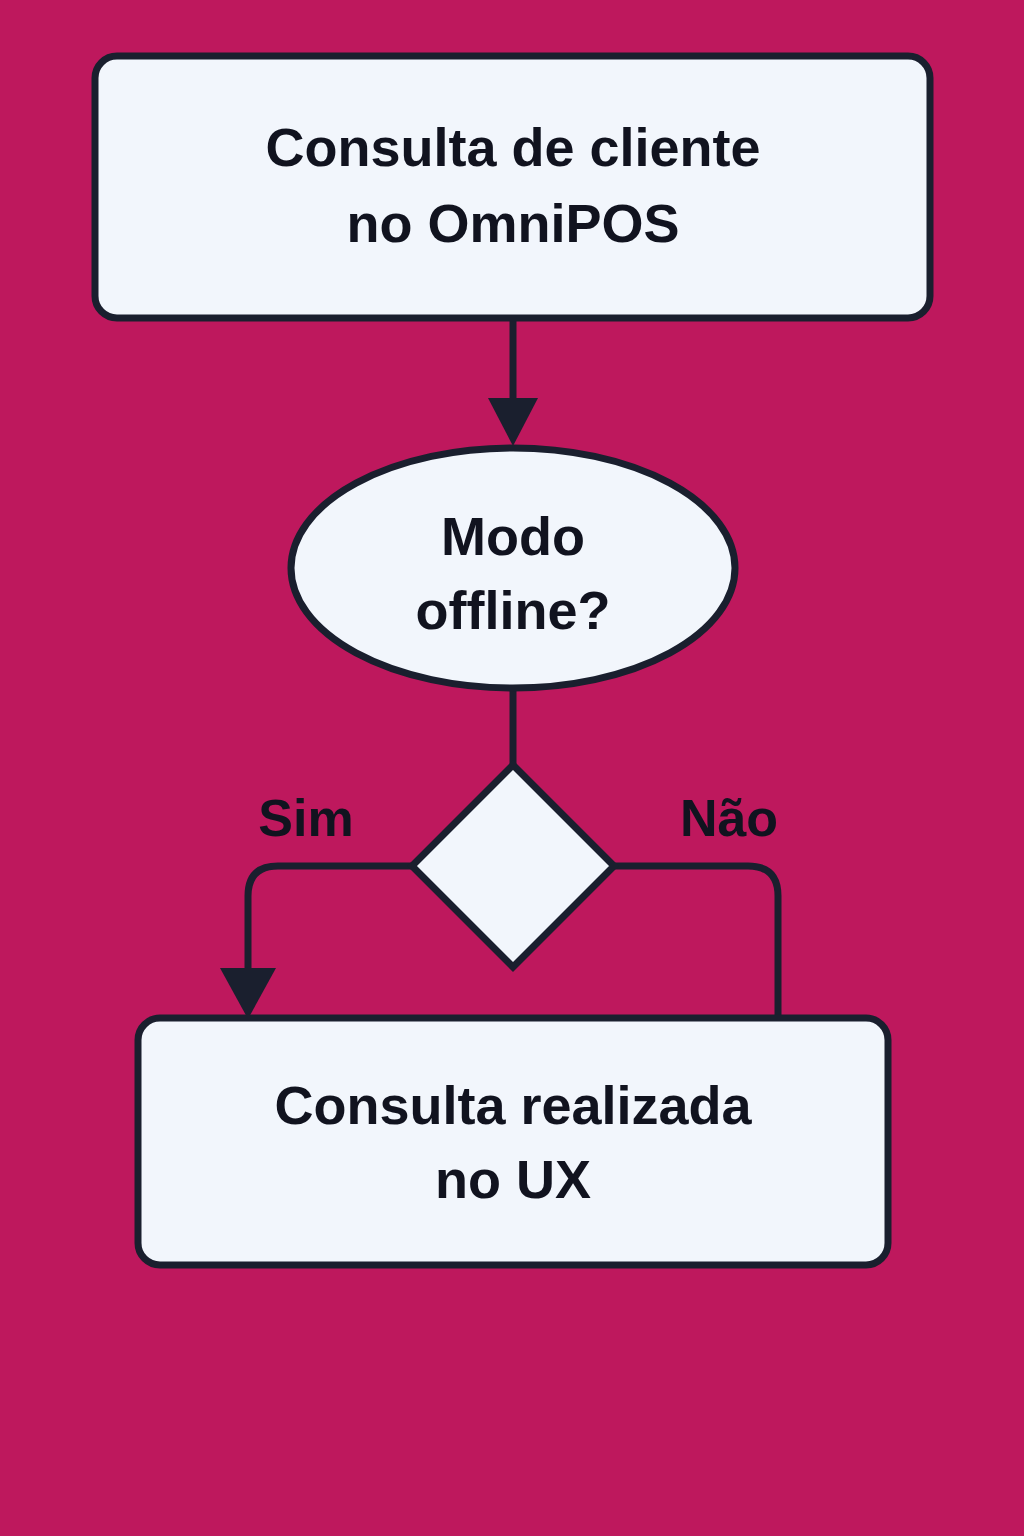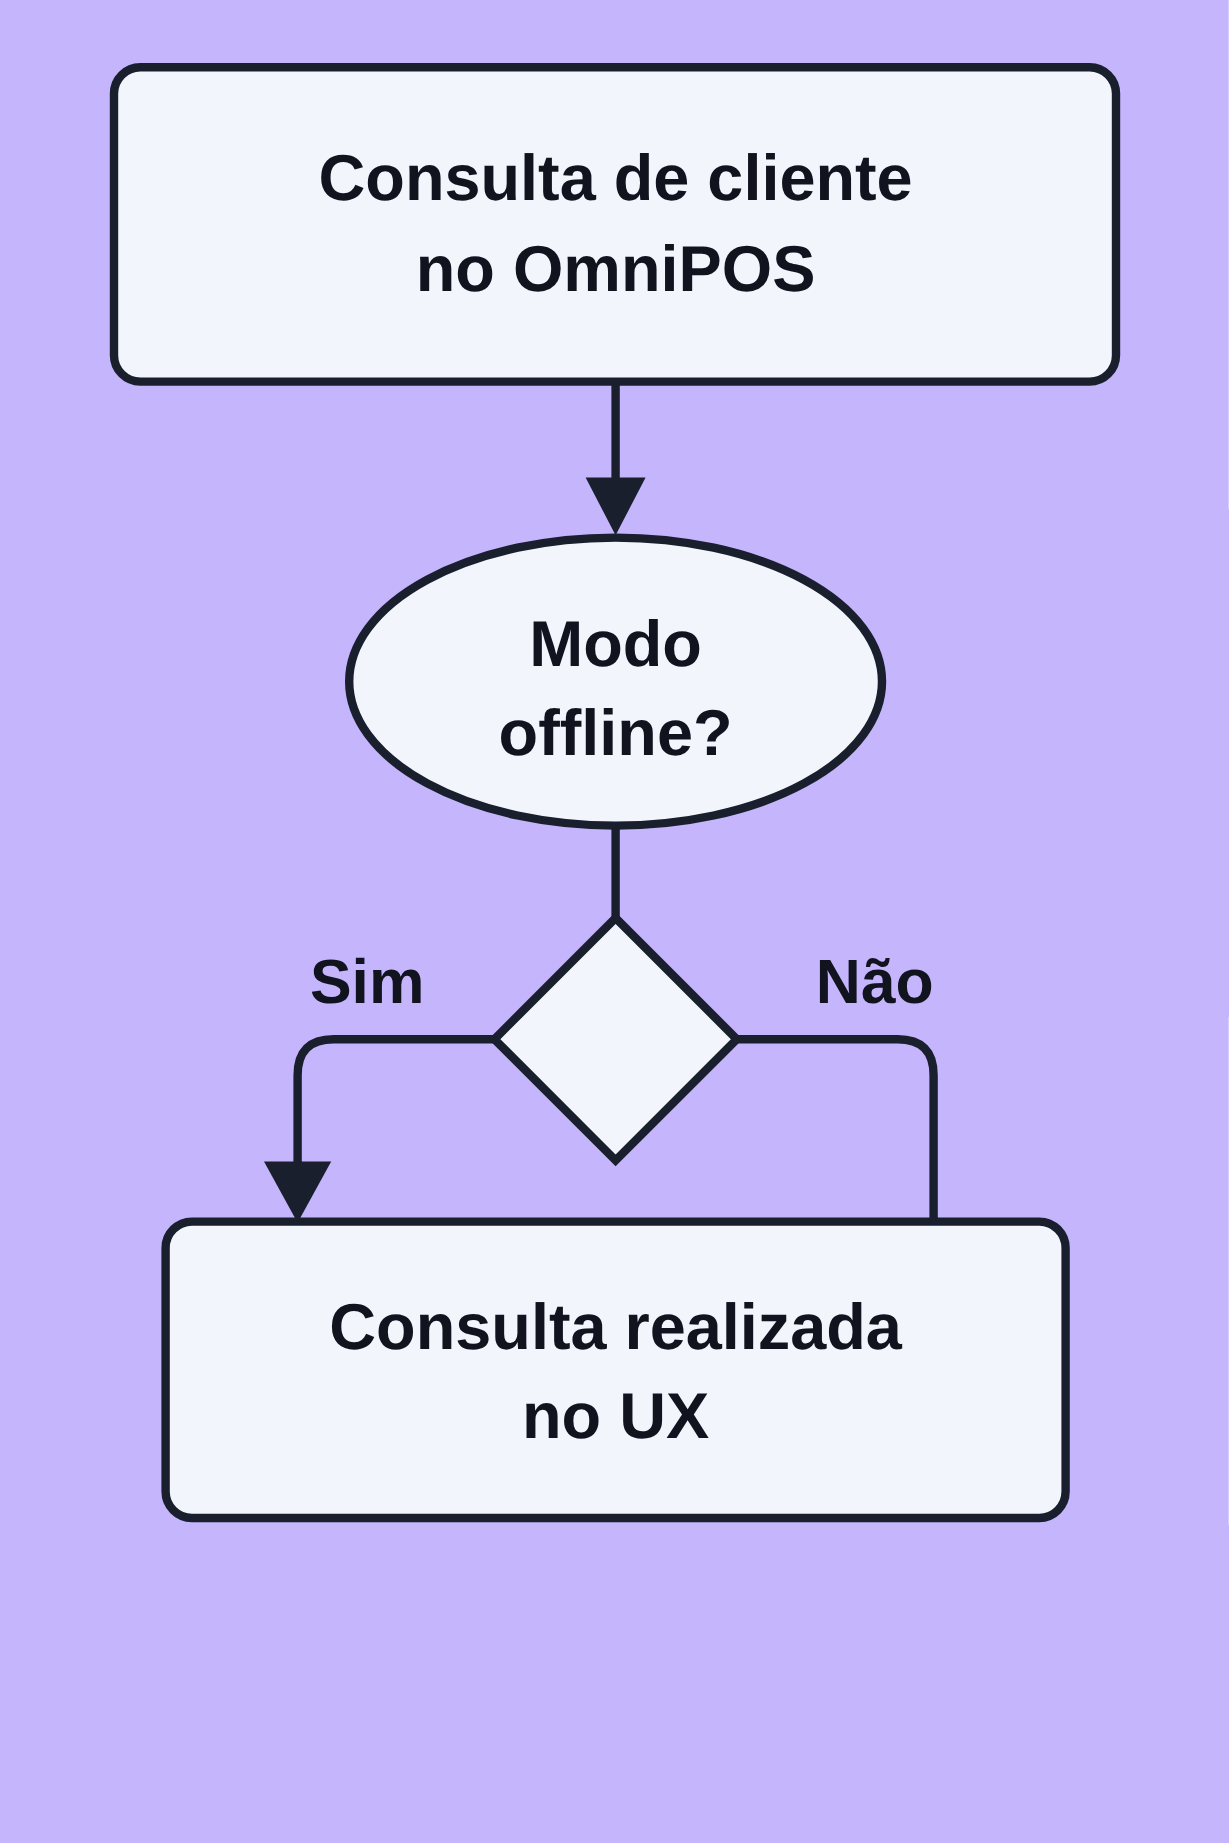--- a/index.html
+++ b/index.html
@@ -10,21 +10,21 @@
   body {
     width: 1024px;
     height: 1536px;
     font-family: "Liberation Sans", sans-serif;
     overflow: hidden;
   }
   #flow-root {
     position: relative;
     width: 1024px;
     height: 1536px;
-    background: #c4b5fd;
+    background: #be185d;
   }
   #flow-svg {
     position: absolute;
     top: 0;
     left: 0;
     width: 1024px;
     height: 1536px;
     display: block;
   }
   .node-shape {

